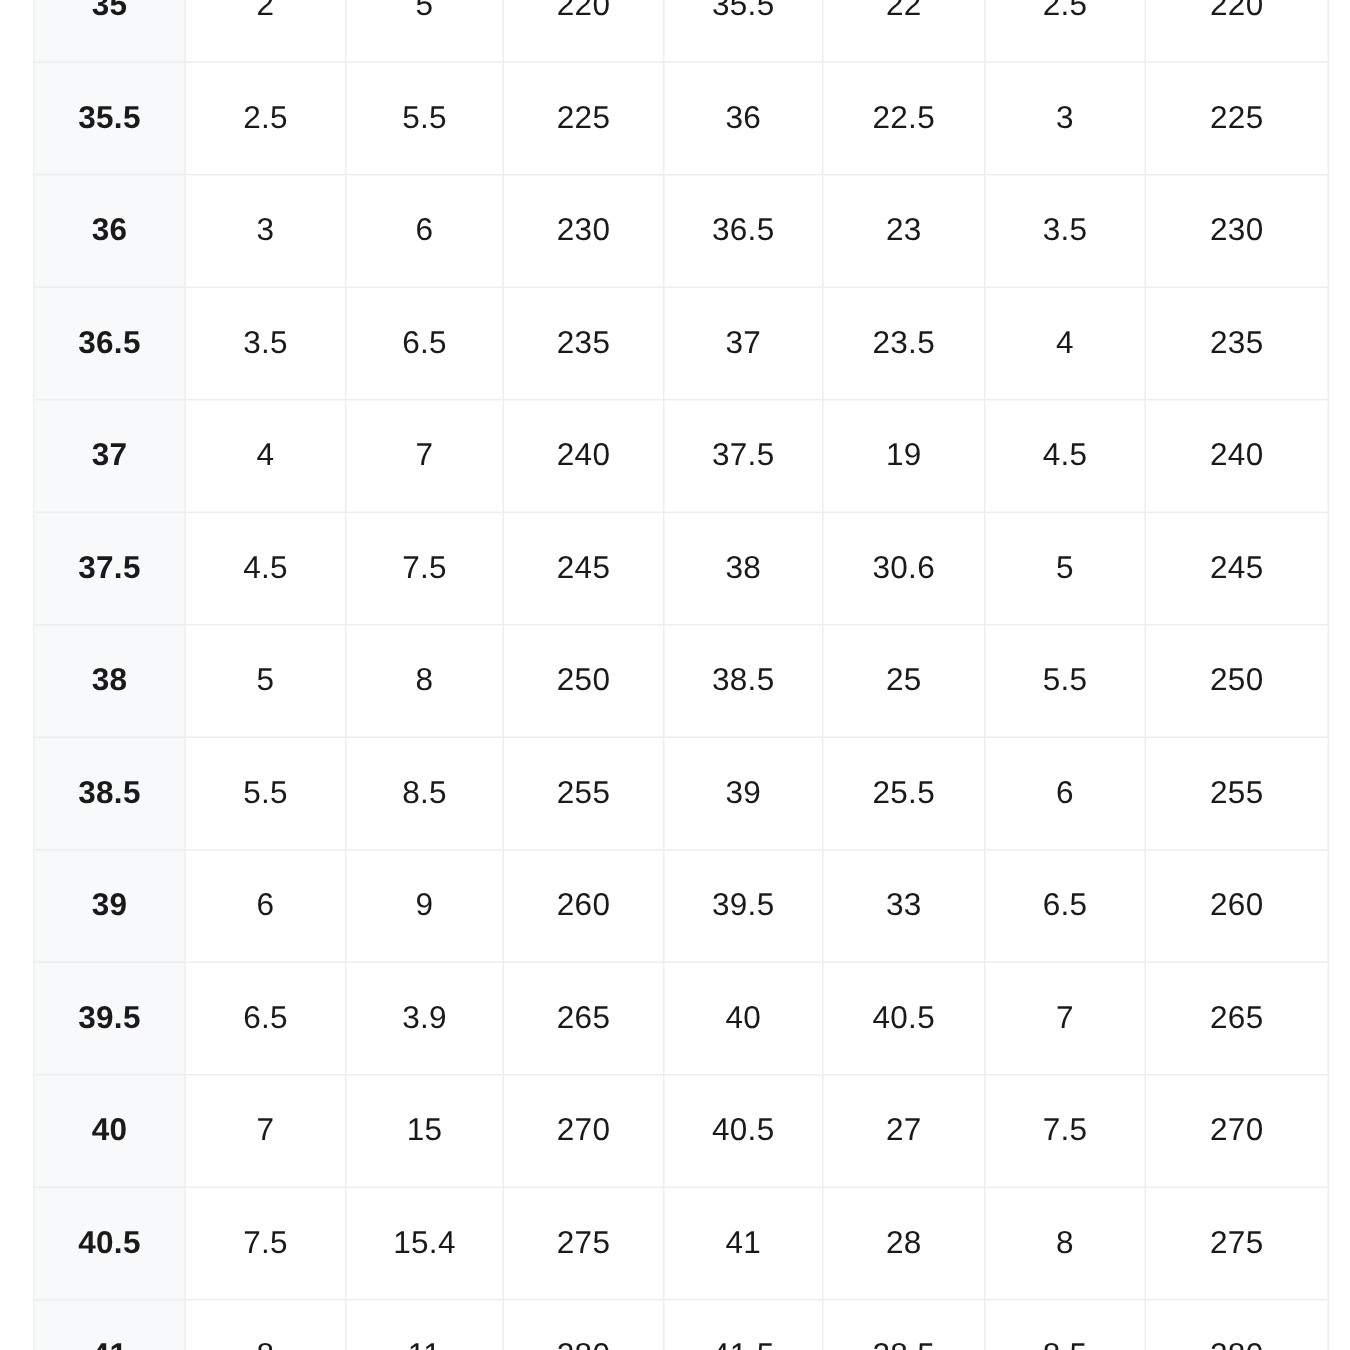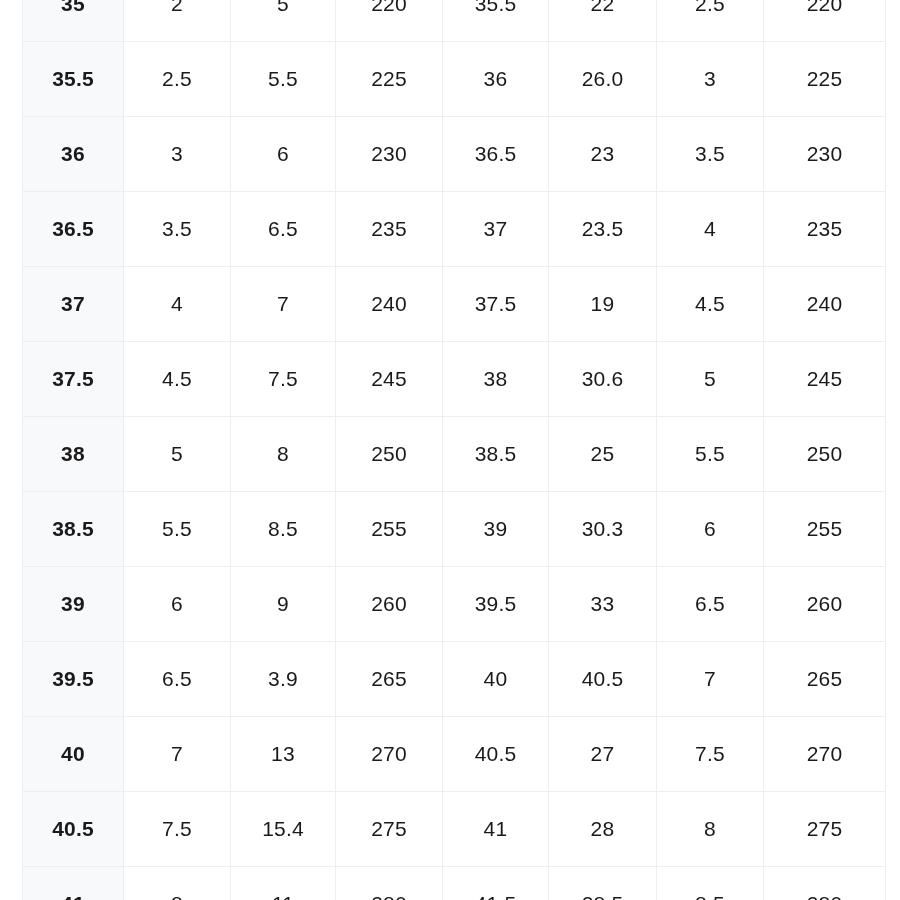--- a/index.html
+++ b/index.html
@@ -97,21 +97,21 @@
           <td>22</td>
           <td>2.5</td>
           <td>220</td>
         </tr>
         <tr>
           <td>35.5</td>
           <td>2.5</td>
           <td>5.5</td>
           <td>225</td>
           <td>36</td>
-          <td>26.0</td>
+          <td>22.5</td>
           <td>3</td>
           <td>225</td>
         </tr>
         <tr>
           <td>36</td>
           <td>3</td>
           <td>6</td>
           <td>230</td>
           <td>36.5</td>
           <td>23</td>
@@ -157,21 +157,21 @@
           <td>25</td>
           <td>5.5</td>
           <td>250</td>
         </tr>
         <tr>
           <td>38.5</td>
           <td>5.5</td>
           <td>8.5</td>
           <td>255</td>
           <td>39</td>
-          <td>30.3</td>
+          <td>25.5</td>
           <td>6</td>
           <td>255</td>
         </tr>
         <tr>
           <td>39</td>
           <td>6</td>
           <td>9</td>
           <td>260</td>
           <td>39.5</td>
           <td>33</td>
@@ -184,21 +184,21 @@
           <td>3.9</td>
           <td>265</td>
           <td>40</td>
           <td>40.5</td>
           <td>7</td>
           <td>265</td>
         </tr>
         <tr>
           <td>40</td>
           <td>7</td>
-          <td>13</td>
+          <td>15</td>
           <td>270</td>
           <td>40.5</td>
           <td>27</td>
           <td>7.5</td>
           <td>270</td>
         </tr>
         <tr>
           <td>40.5</td>
           <td>7.5</td>
           <td>15.4</td>

